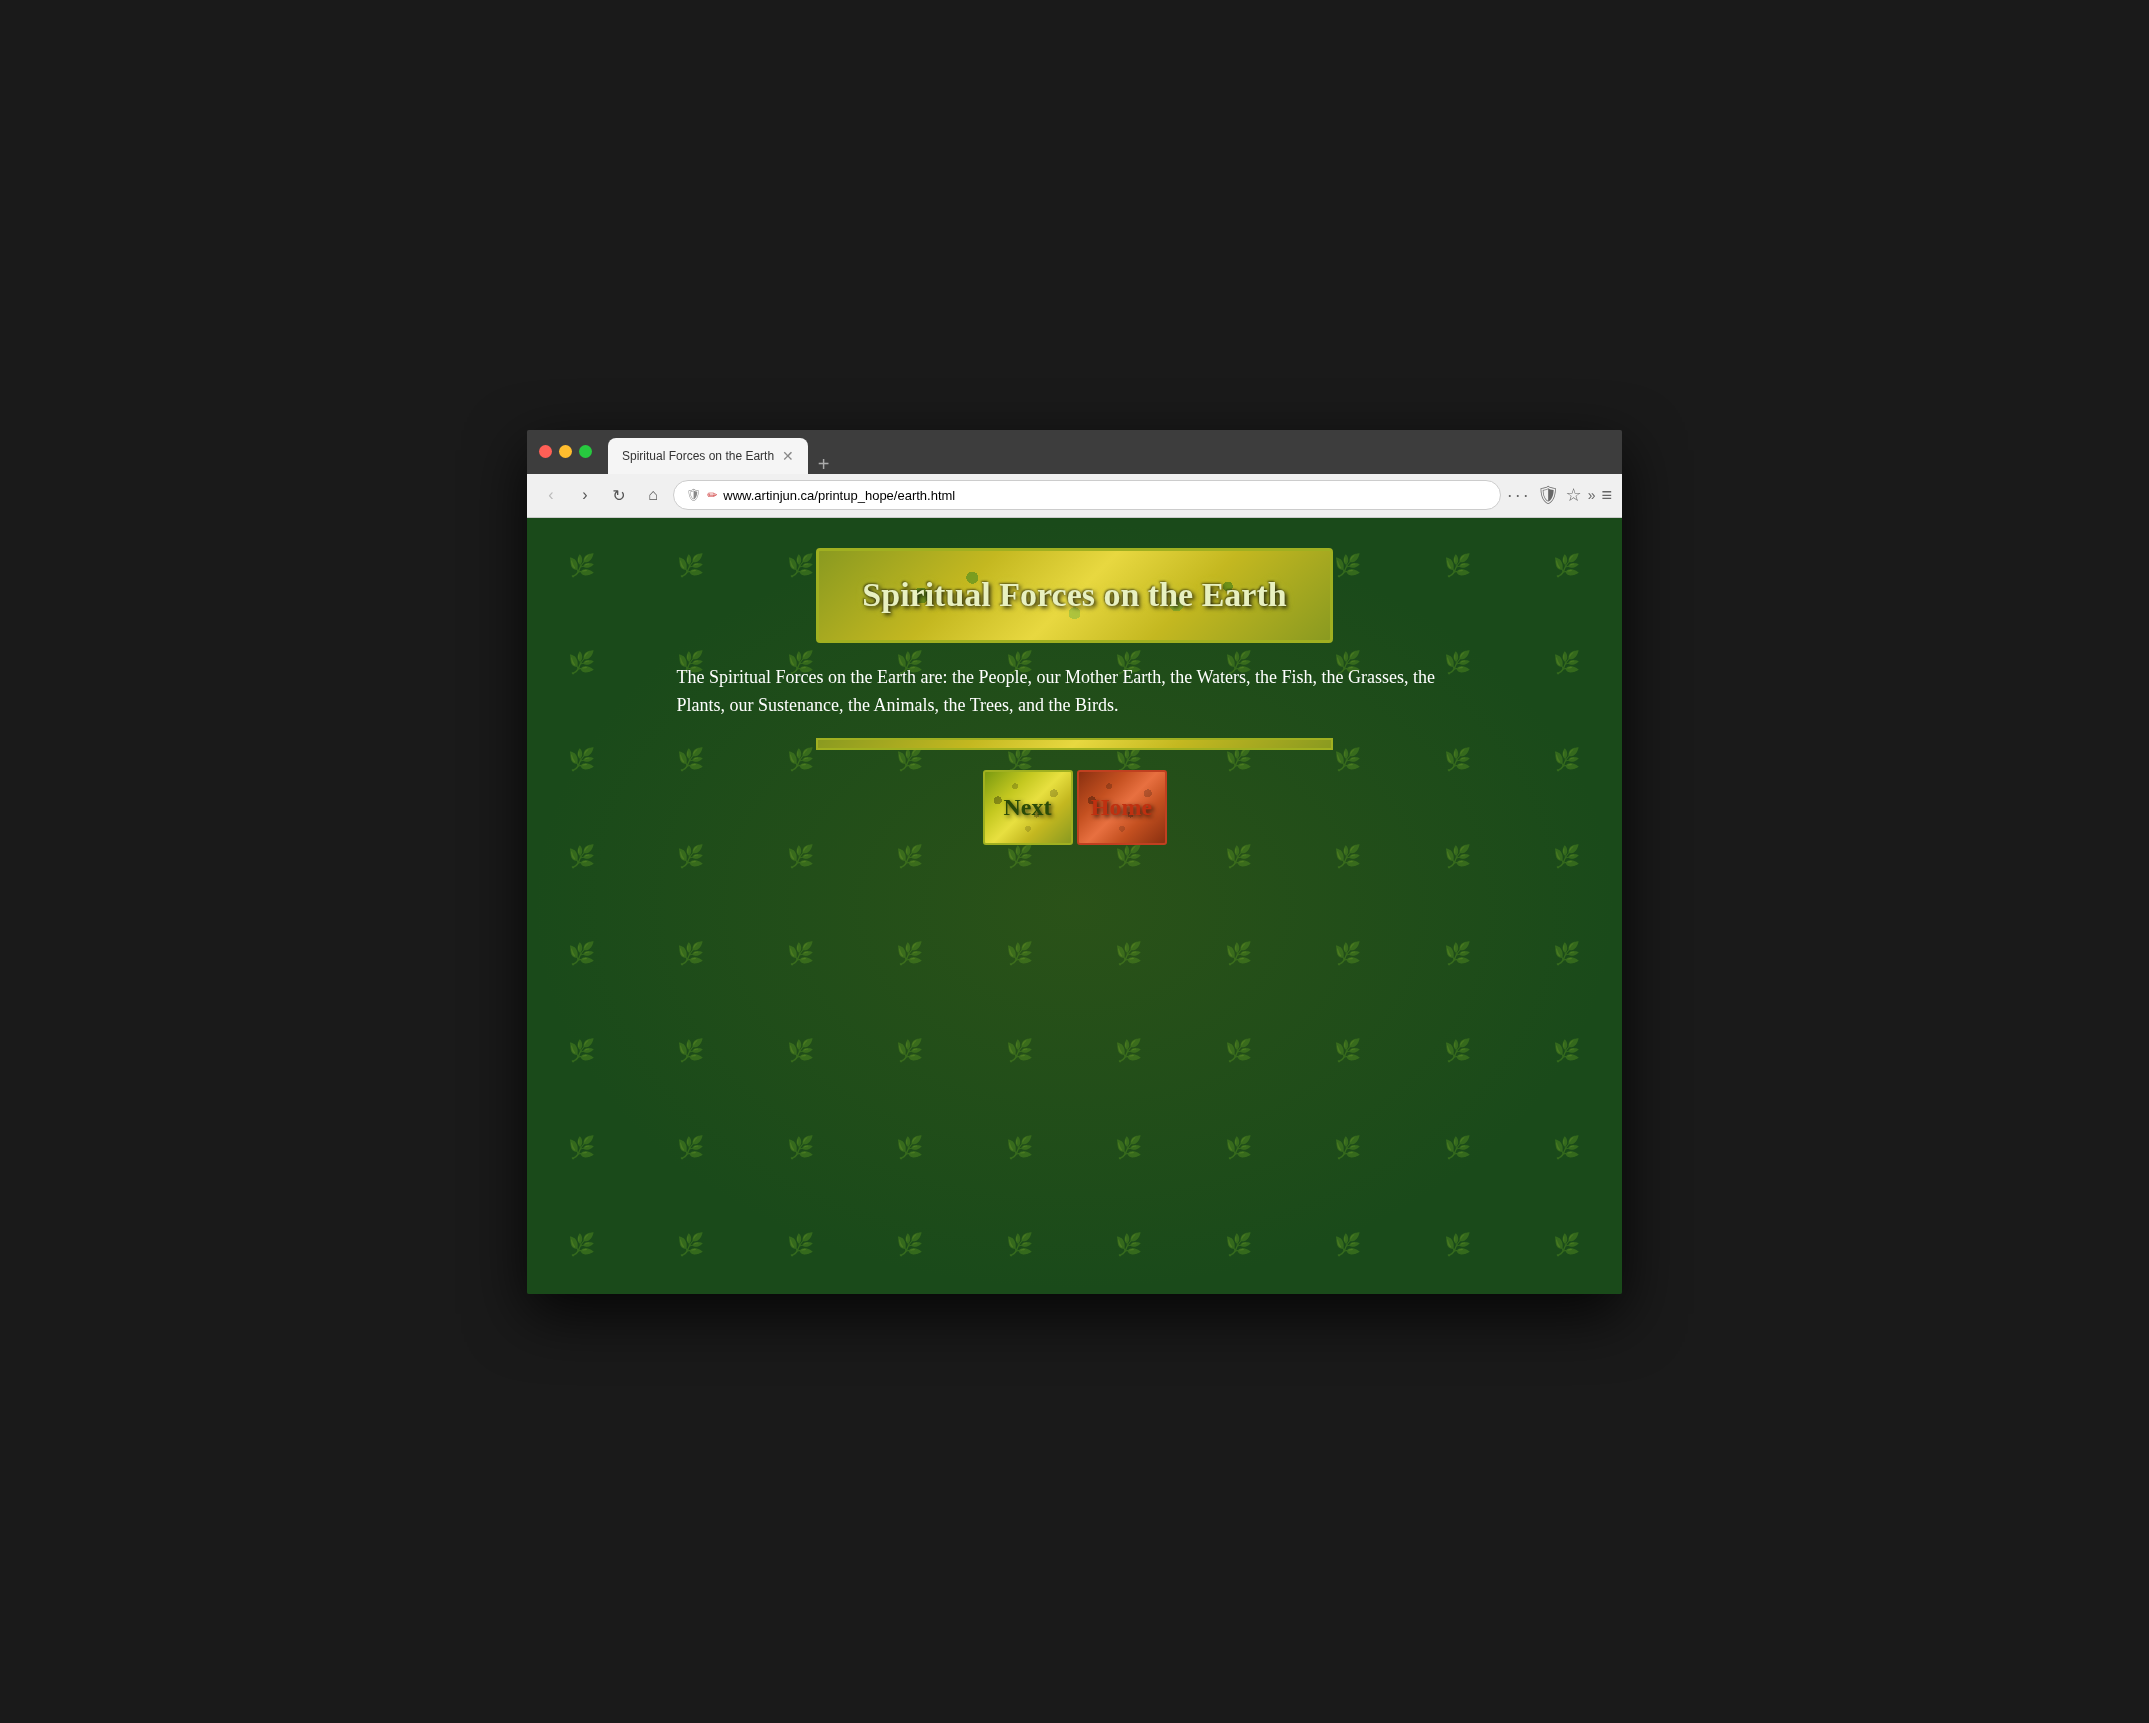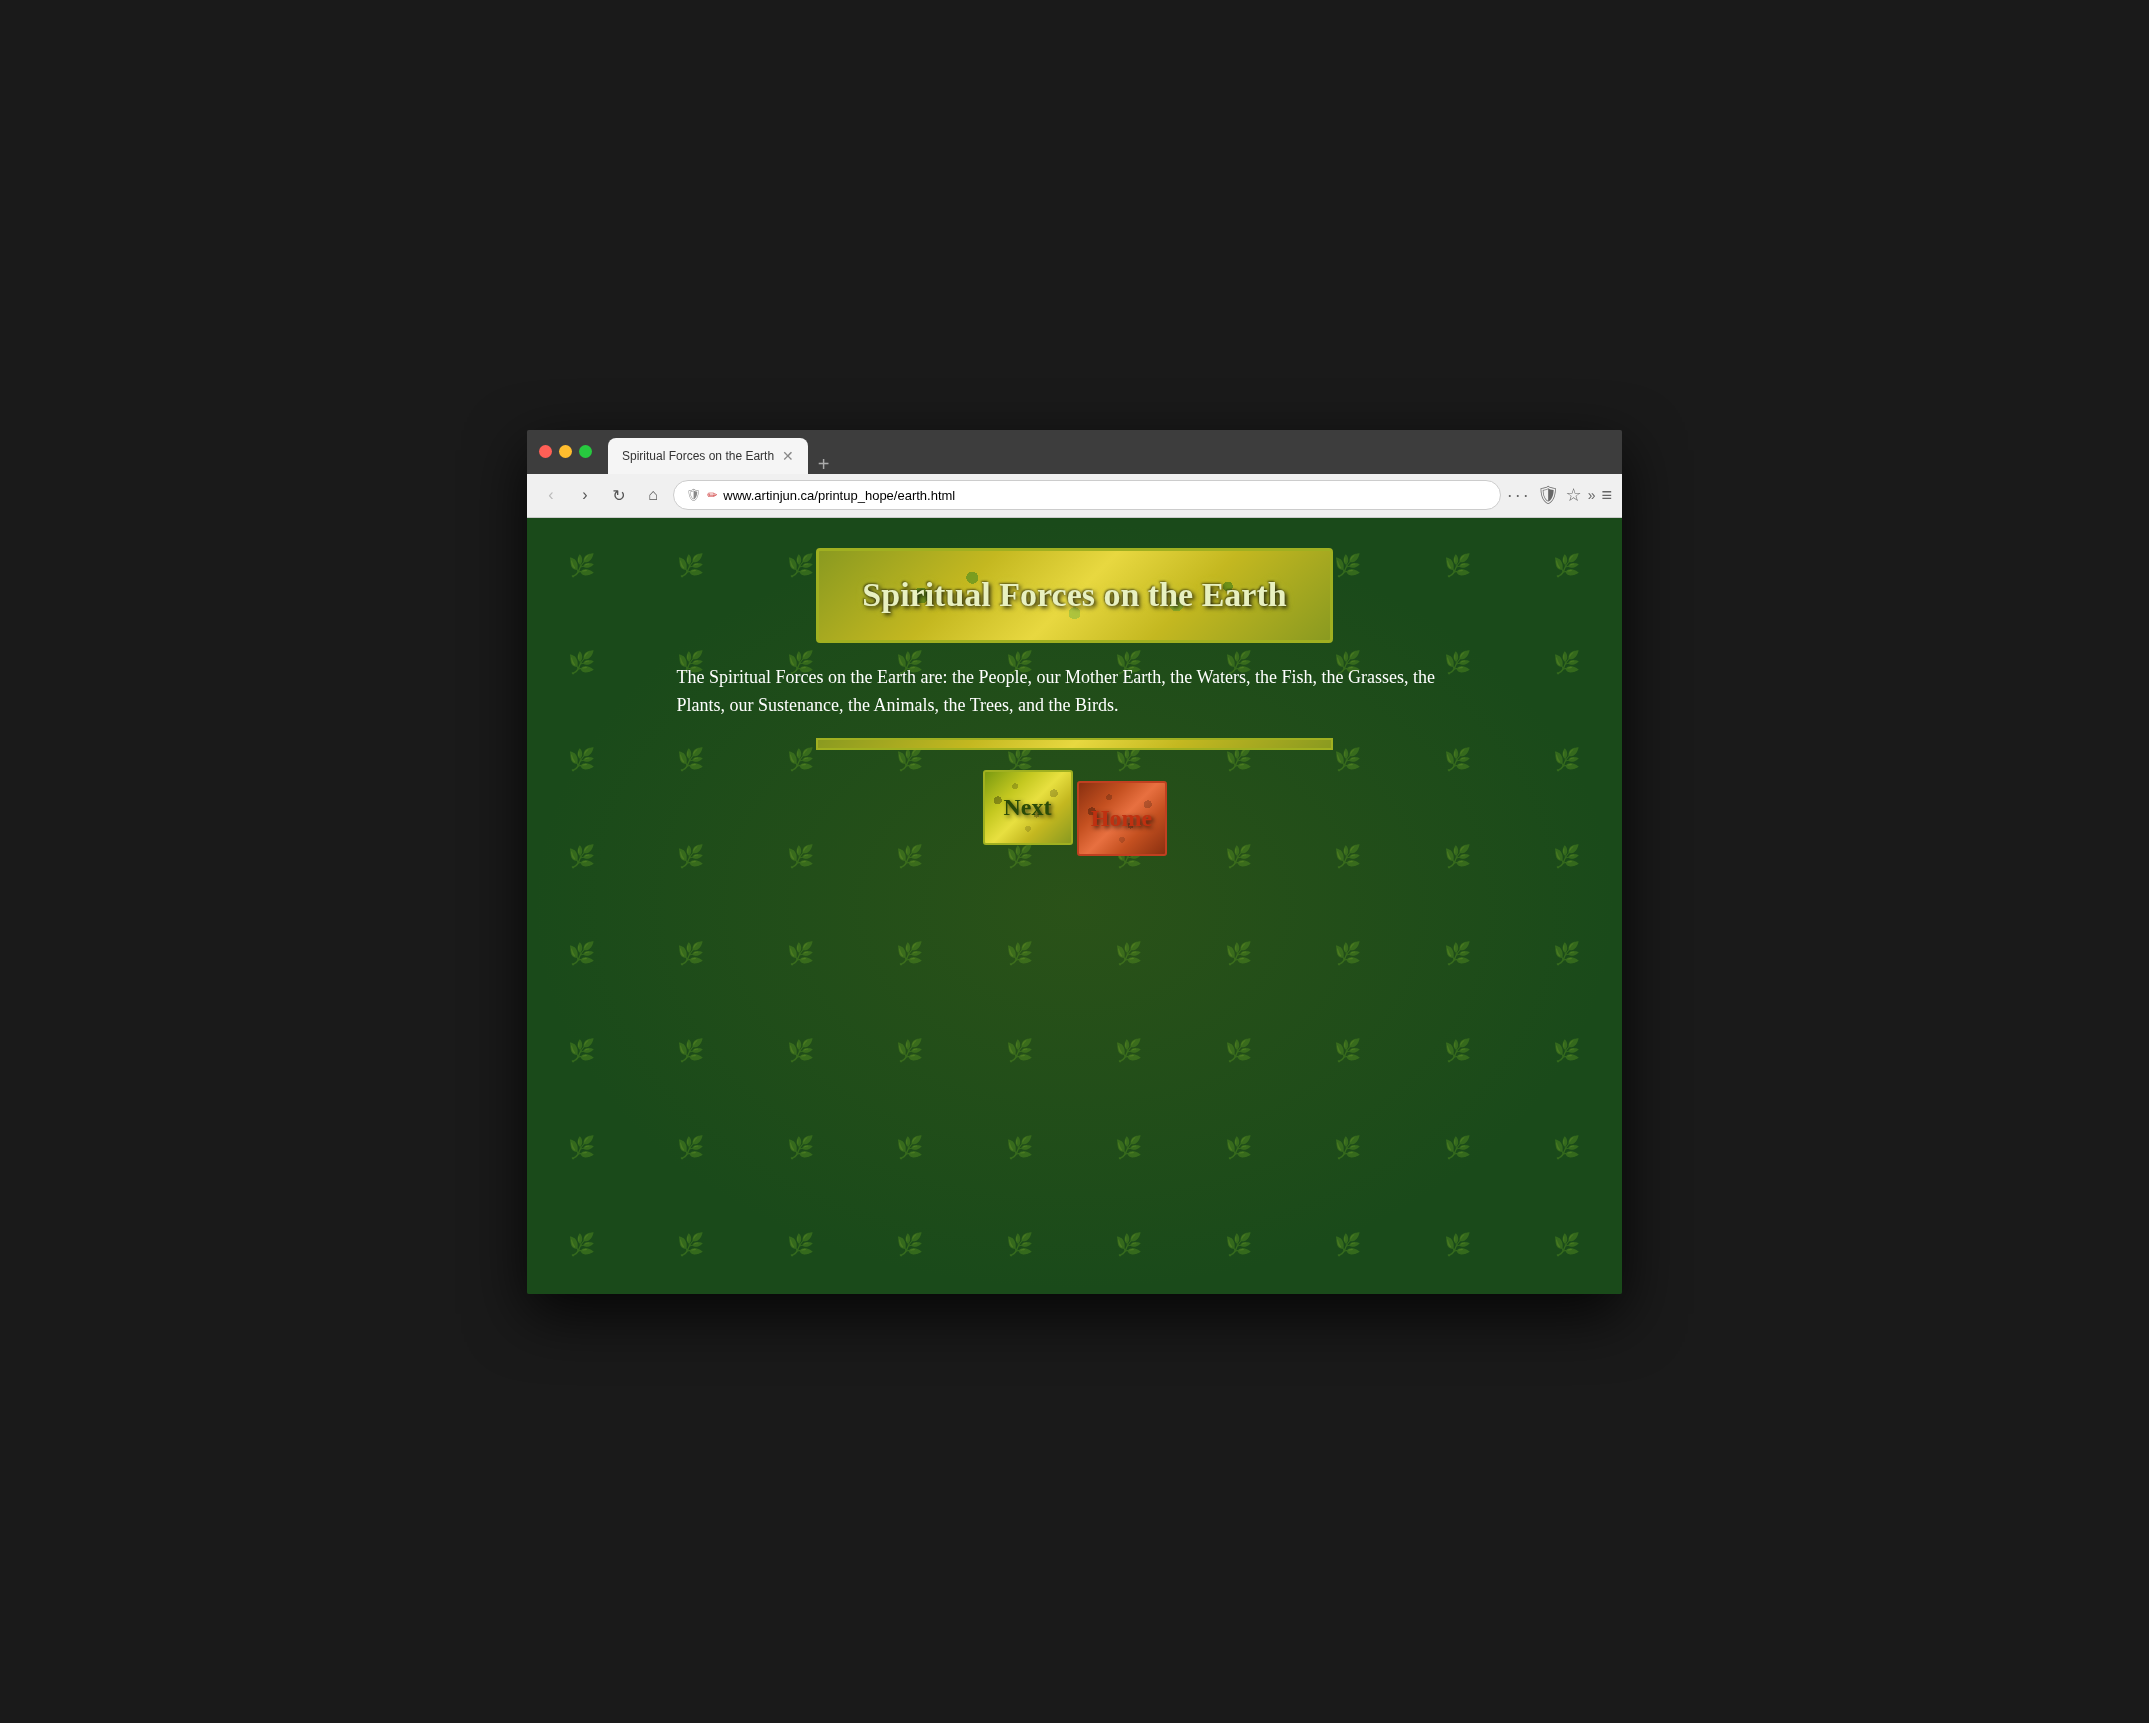--- a/index.html
+++ b/index.html
@@ -269,21 +269,20 @@
     }
 
     .next-btn {
       background: linear-gradient(135deg, #7a9a10 0%, #c4c820 30%, #e8e040 50%, #c4b820 70%, #8a9a20 100%);
       border: 2px solid #a0b020;
     }
 
     .home-btn {
       background: linear-gradient(135deg, #8a3010 0%, #c45020 30%, #e87040 50%, #c45020 70%, #8a3010 100%);
       border: 2px solid #c04020;
-      margin-top: 11px;
     }
 
     .btn-label {
       font-family: Georgia, 'Times New Roman', serif;
       font-size: 24px;
       font-weight: bold;
       text-shadow: 2px 2px 4px rgba(0,0,0,0.7);
       position: relative;
       z-index: 1;
     }

